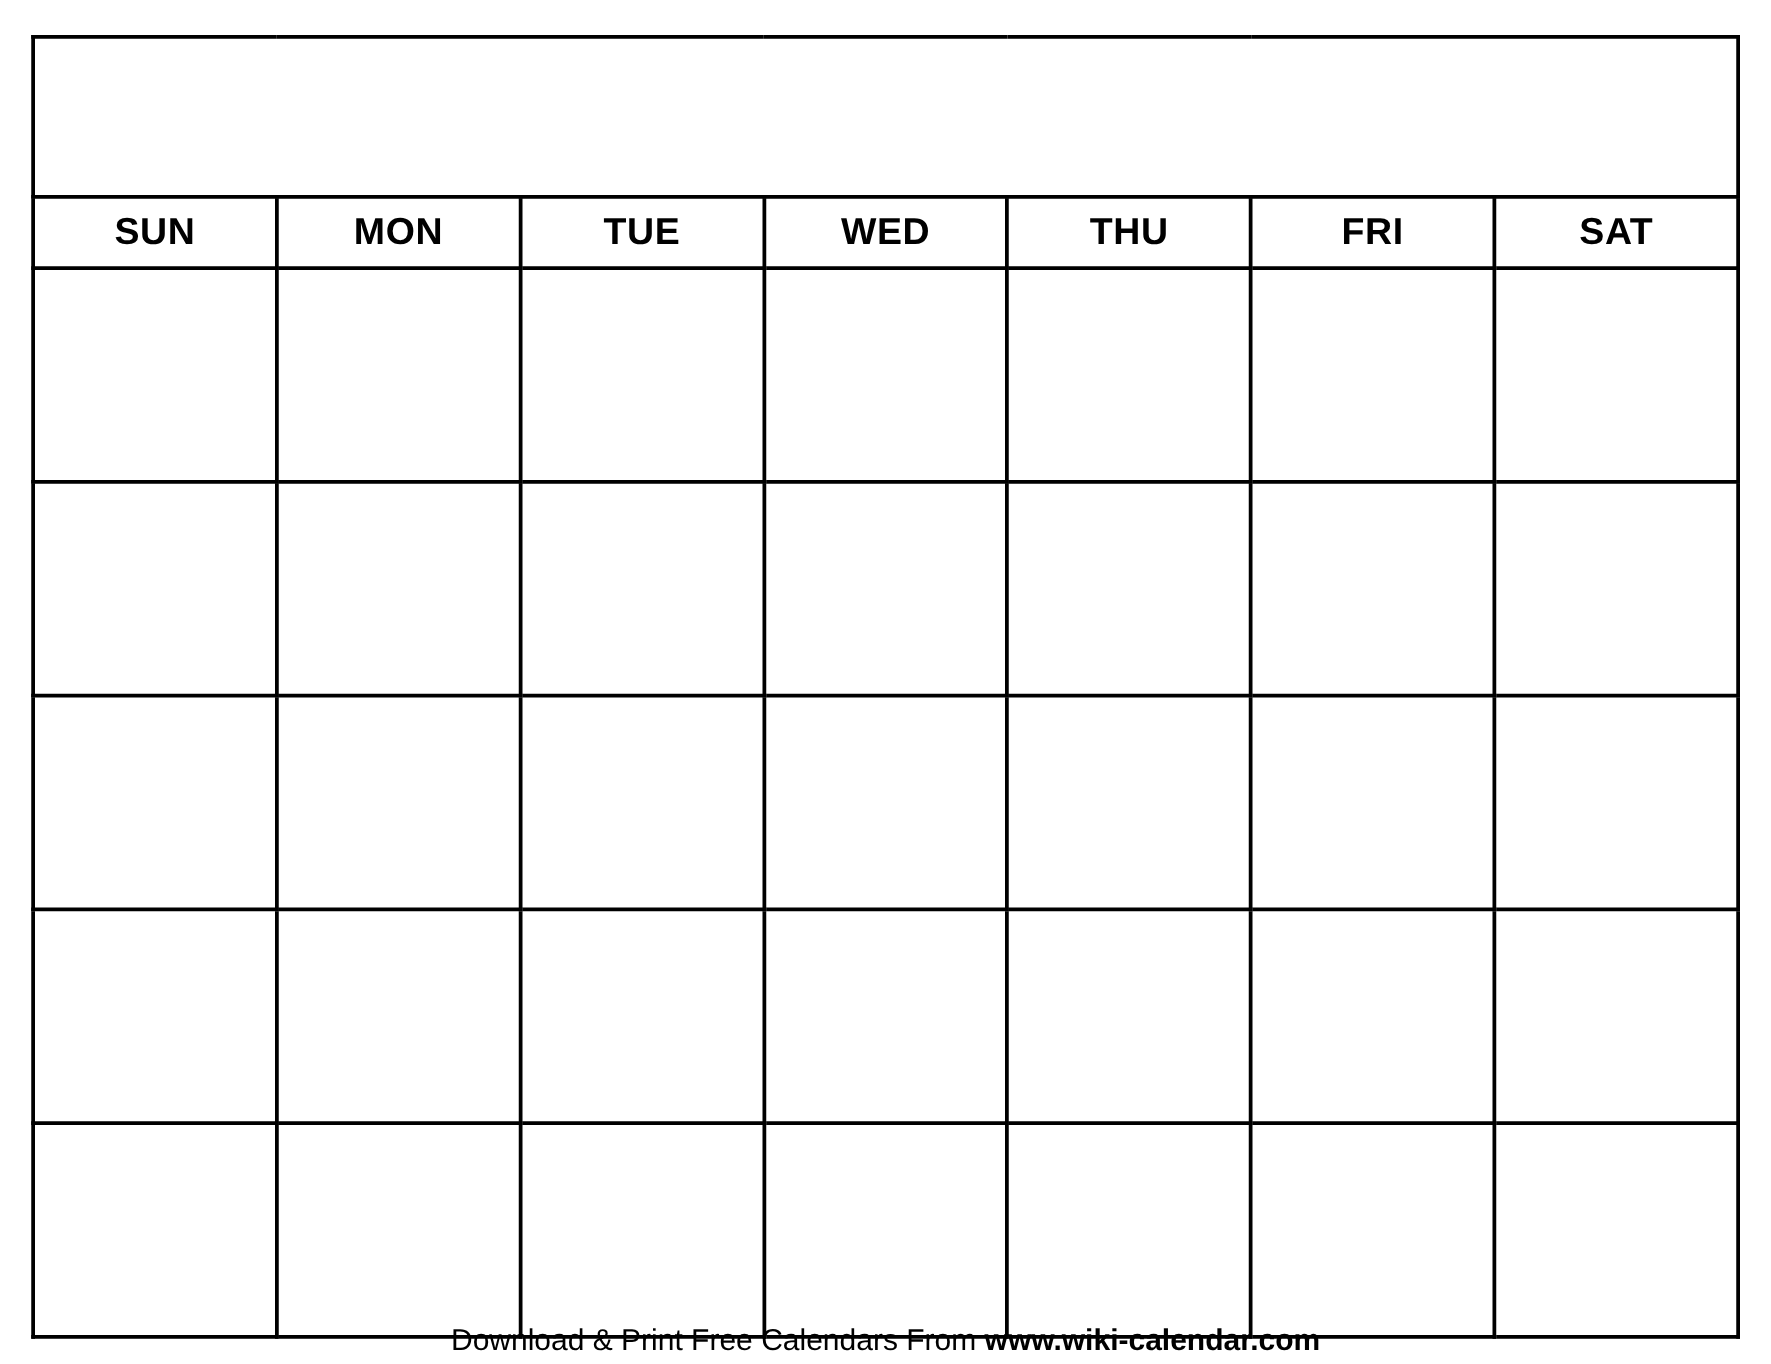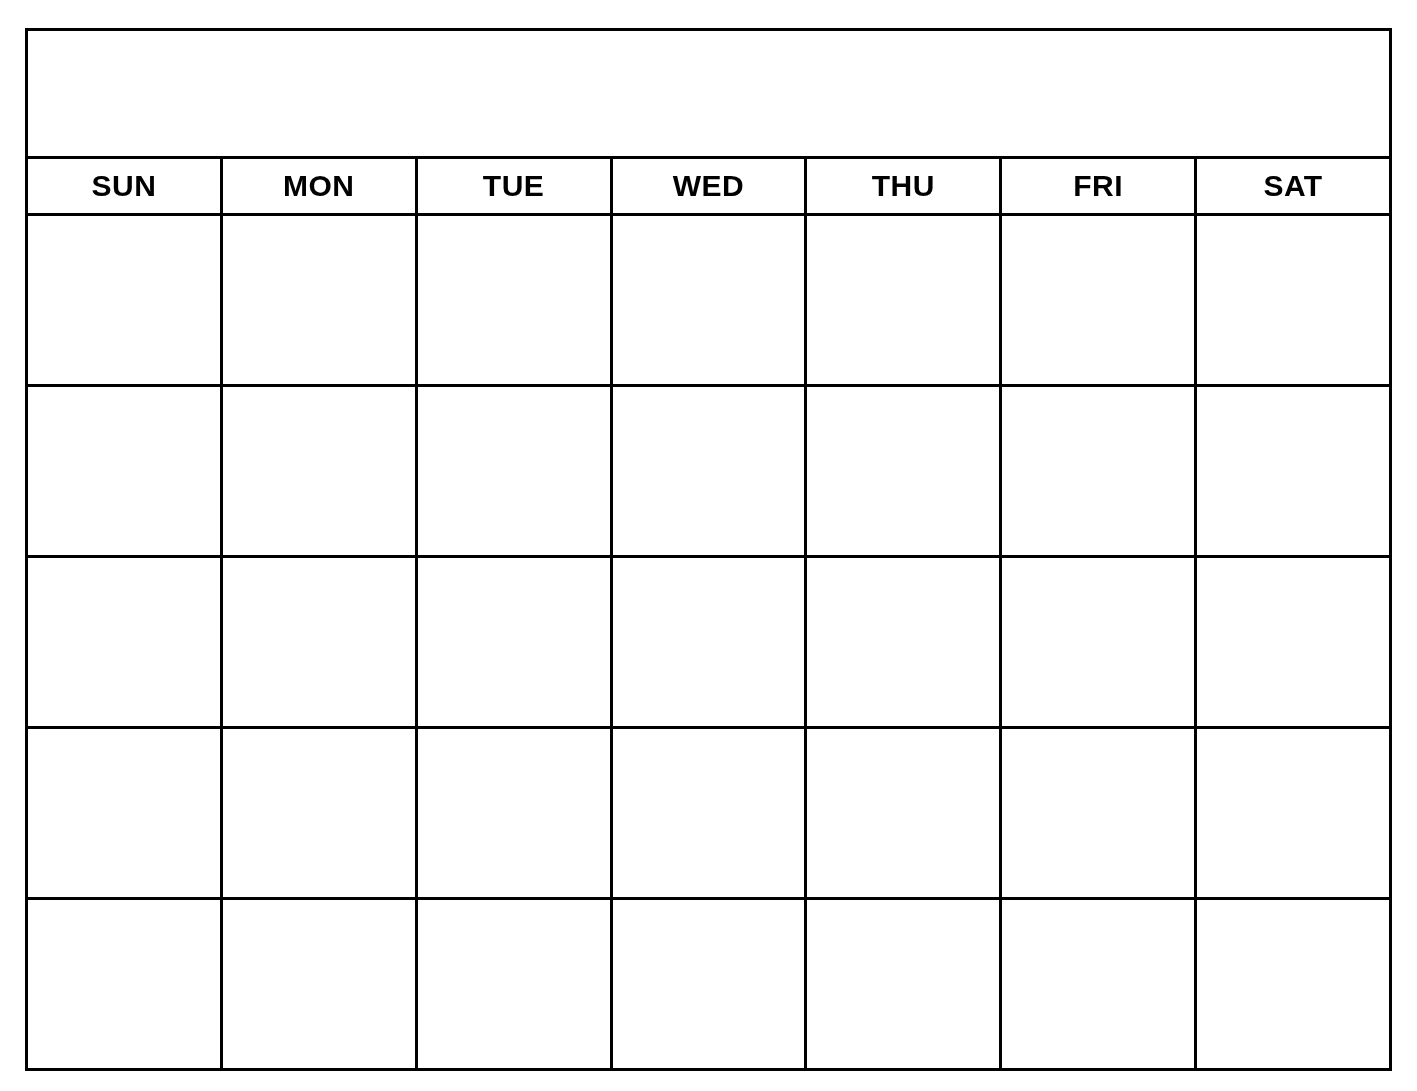--- a/index.html
+++ b/index.html
@@ -143,14 +143,17 @@
         <td class="day-cell"></td>
         <td class="day-cell"></td>
         <td class="day-cell"></td>
         <td class="day-cell"></td>
         <td class="day-cell"></td>
         <td class="day-cell"></td>
       </tr>
     </tbody>
   </table>
 
+  <div class="footer">
+    <span>Download &amp; Print Free Calendars From </span><span class="site">www.wiki-calendar.com</span>
+  </div>
 
 </div>
 
 </body></html>

